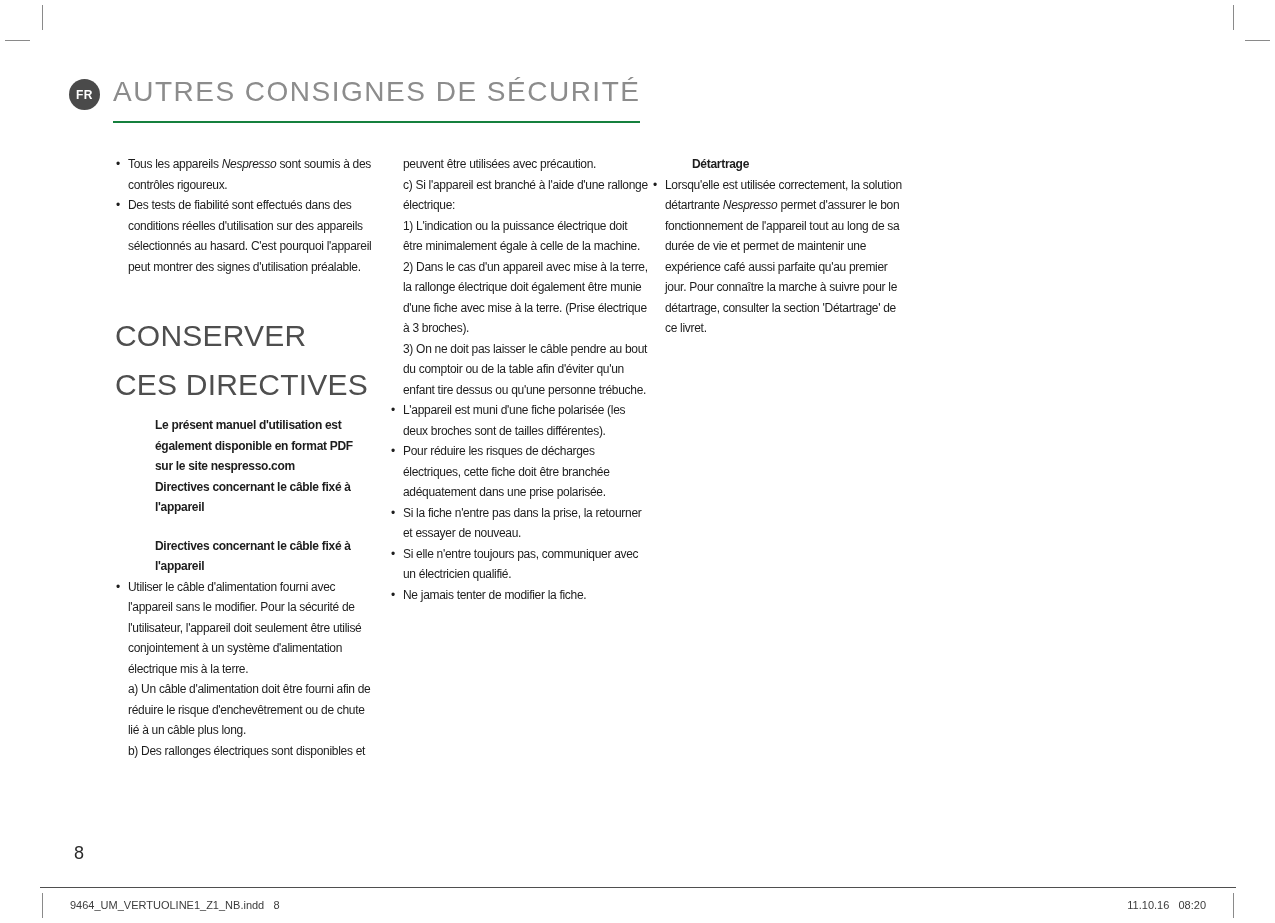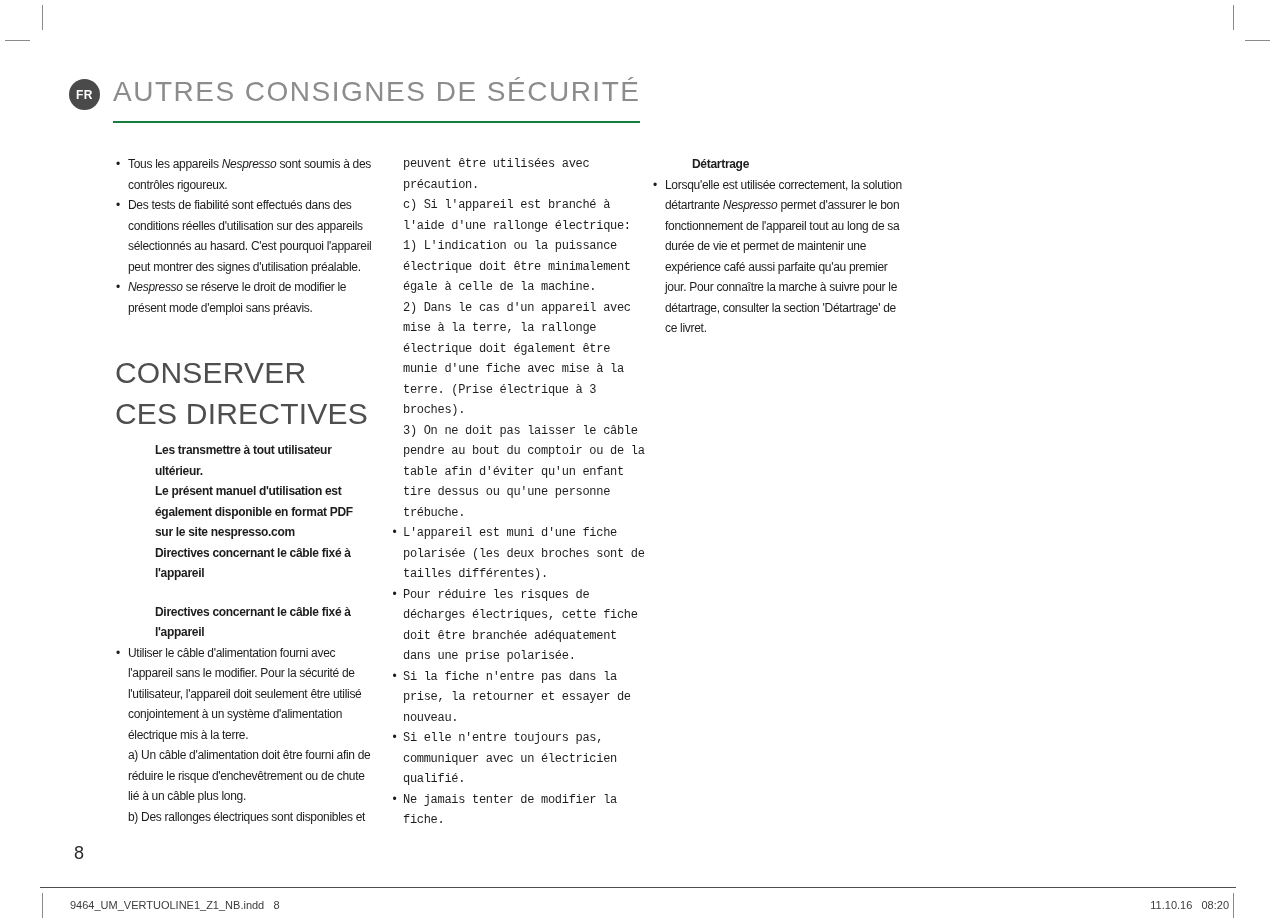--- a/index.html
+++ b/index.html
@@ -29,70 +29,68 @@
   }
   .title {
     position:absolute; left:113px; top:76px;
     font-size:28px; font-weight:300; letter-spacing:1.5px; color:#8c8c8c;
     padding-bottom:13px; border-bottom:2px solid #15803d; white-space:nowrap;
   }
 
   
   .col { position:absolute; top:154px; width:258px; font-size:12px; line-height:20.5px; letter-spacing:-0.3px; }
   .col1 { left:115px; }
-  .col2 { left:390px;font-family:Liberation Mono, monospace; }
+  .col2 { left:390px; }
   .col3 { left:652px; }
 
   ul.bullets { list-style:none; }
   ul.bullets li { position:relative; padding-left:13px; }
   ul.bullets li::before { content:"•"; position:absolute; left:1px; top:0; color:#1d1d1d; }
 
   .pre-line { white-space:pre-line; }
   .continuation { padding-left:13px; white-space:pre-line; }
 
   .big-heading {
-    font-size:30px; line-height:41px; font-weight:300; color:#4e4e4e;
+    font-size:30px; line-height:49px; font-weight:300; color:#4e4e4e;
     letter-spacing:0.2px; margin:34px 0 6px 0;
   }
   .bold { font-weight:bold;padding-left:40px; }
   .gap-top { margin-top:18px; }
   em { font-style:italic; }
 
   
   .pagenum { position:absolute; left:74px; top:843px; font-size:18px; color:#2a2a2a; letter-spacing:0; }
   .slug-line { position:absolute; left:40px; top:887px; width:1196px; height:1px; background:#4f4f4f; }
   .slug-text { position:absolute; top:899px; font-size:11px; color:#3c3c3c; white-space:pre; letter-spacing:0; }
   .slug-left { left:70px; }
-  .slug-right { right:46px; }
+  .slug-right { right:69px; }
 </style>
 </head>
 <body>
 
 <div class="page">
 
   <div class="crop v tl-v"></div>
   <div class="crop v tr-v"></div>
   <div class="crop h tl-h"></div>
   <div class="crop h tr-h"></div>
   <div class="crop v bl-v"></div>
   <div class="crop v br-v"></div>
 
   <div class="badge">FR</div>
   <h1 class="title">AUTRES CONSIGNES DE SÉCURITÉ</h1>
 
   <div class="col col1">
     <ul class="bullets">
       <li><span>Tous les appareils </span><em>Nespresso</em><span> sont soumis à des contrôles rigoureux.</span></li>
       <li><span>Des tests de fiabilité sont effectués dans des conditions réelles d'utilisation sur des appareils sélectionnés au hasard. C'est pourquoi l'appareil peut montrer des signes d'utilisation préalable.</span></li>
-      <li><em>Nespresso</em><span> se réserve le droit de modifier le présent mode d'emploi sans préavis.</span></li>
     </ul>
 
     <h2 class="big-heading">CONSERVER CES DIRECTIVES</h2>
 
-    <p class="bold">Les transmettre à tout utilisateur ultérieur.</p>
     <p class="bold">Le présent manuel d'utilisation est également disponible en format PDF sur le site nespresso.com</p>
     <p class="bold">Directives concernant le câble fixé à l'appareil</p>
 
     <p class="bold gap-top">Directives concernant le câble fixé à l'appareil</p>
 
     <ul class="bullets">
       <li><span class="pre-line">Utiliser le câble d'alimentation fourni avec l'appareil sans le modifier. Pour la sécurité de l'utilisateur, l'appareil doit seulement être utilisé conjointement à un système d'alimentation électrique mis à la terre.
 a) Un câble d'alimentation doit être fourni afin de réduire le risque d'enchevêtrement ou de chute lié à un câble plus long.
 b) Des rallonges électriques sont disponibles et</span></li>
     </ul>

